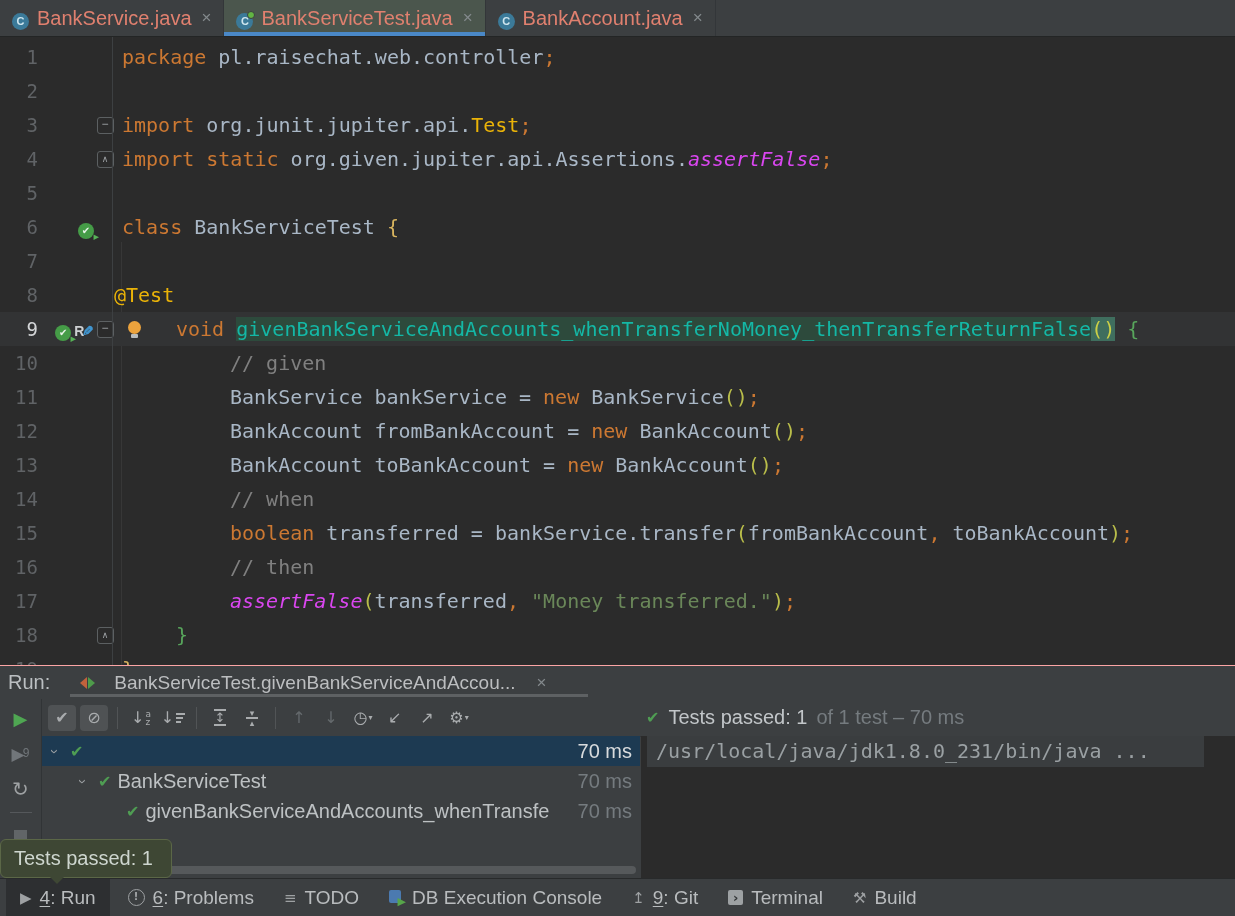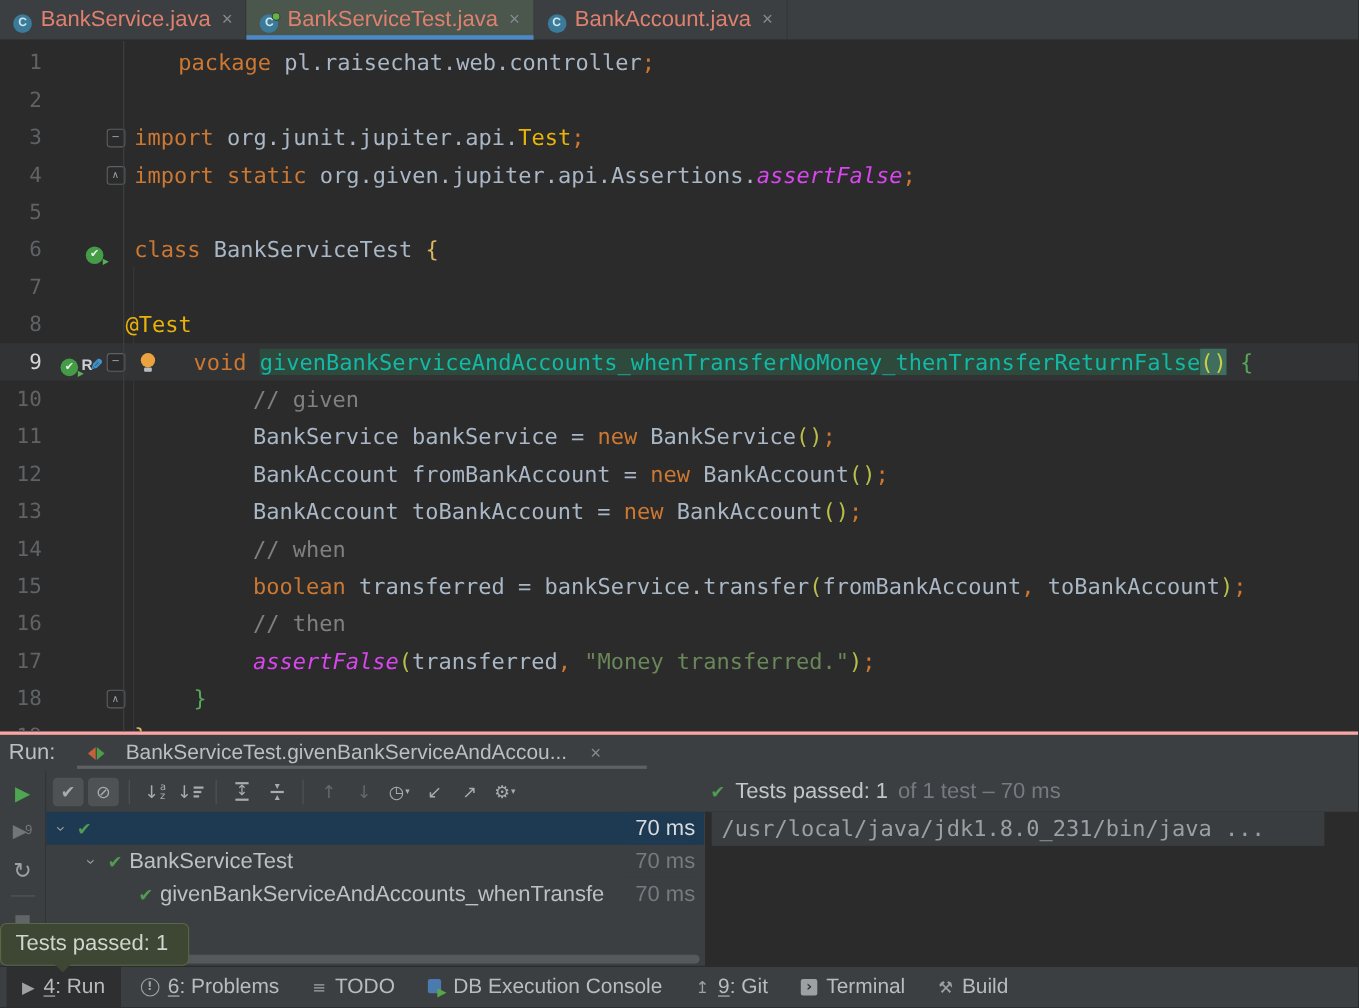--- a/index.html
+++ b/index.html
@@ -38,21 +38,21 @@
       color:#e9f3e9;font-size:10px;line-height:16px;text-align:center;font-family:"DejaVu Sans",sans-serif;}
   .tp i{position:absolute;right:-5px;bottom:-3px;font-style:normal;color:#57b257;font-size:11px;line-height:11px;}
   .rp{color:#cdd0d2;font-weight:bold;font-size:14px;font-family:"Liberation Sans",sans-serif;}
   .rp i{font-style:normal;color:#4096d1;font-size:14px;display:inline-block;transform:scaleX(-1);margin-left:-2px;}
   
   .t-kw{color:#cc7832;} .t-txt{color:#a9b7c6;} .t-sc{color:#cc7832;} .t-cm{color:#808080;}
   .t-str{color:#6a8759;} .t-ann{color:#eab308;} .t-annit{color:#d946ef;font-style:italic;}
   .t-par{color:#b9bd4a;} .t-br1{color:#d9b55f;} .t-br2{color:#58a65c;}
   .t-mhl{color:#14b8a6;background:#2d4a3c;} .t-phl{color:#cbcf47;background:#3f6e5e;}
   
-  #run-panel{position:absolute;left:0;top:665px;width:1235px;height:213px;background:#3c3f41;border-top:3px solid #fca5a5;}
+  #run-panel{position:absolute;left:0;top:665px;width:1235px;height:213px;background:#3c3f41;border-top:1px solid #fca5a5;}
   #run-header{position:absolute;left:0;top:0;right:0;height:33px;display:flex;align-items:center;}
   #run-title{color:#bbbfc2;font-size:20px;margin-left:8px;}
   #run-tab{display:flex;align-items:center;gap:19px;margin-left:30px;color:#bcbec0;font-size:19px;}
   #run-tab-underline{position:absolute;left:70px;top:28px;width:518px;height:3px;background:#5e6163;}
   .rc{display:inline-flex;align-items:center;gap:1px;}
   .rc .tl{width:0;height:0;border-right:7px solid #c2623c;border-top:6px solid transparent;border-bottom:6px solid transparent;}
   .rc .tr{width:0;height:0;border-left:7px solid #4e9b4a;border-top:6px solid transparent;border-bottom:6px solid transparent;}
   #run-strip{position:absolute;left:0;top:33px;bottom:0;width:41px;border-right:1px solid #313436;
              display:flex;flex-direction:column;align-items:center;padding-top:8px;gap:11px;}
   .strip-btn{width:26px;height:24px;display:flex;align-items:center;justify-content:center;font-size:17px;color:#9ea1a3;}
@@ -133,21 +133,21 @@
         <span><span class="ci">C</span></span>
         <span>BankAccount.java</span>
         <span class="tab-close">×</span>
       </div>
     </div>
 
   <div id="editor">
     <div id="indent-guide"></div>
     <div id="gutter-line"></div>
     <div id="editor-lines">
-        <div class="line"><span class="num">1</span><span class="gut"></span><span class="foldcol"></span><span class="code" style="padding-left: 8px; margin-left: 40px;"><span class="t-kw">package</span><span class="t-txt"> pl.raisechat.web.controller</span><span class="t-sc">;</span></span></div>
+        <div class="line"><span class="num">1</span><span class="gut"></span><span class="foldcol"></span><span class="code" style="padding-left: 8px;"><span class="t-kw">package</span><span class="t-txt"> pl.raisechat.web.controller</span><span class="t-sc">;</span></span></div>
         <div class="line"><span class="num">2</span><span class="gut"></span><span class="foldcol"></span><span class="code" style="padding-left: 8px;"></span></div>
         <div class="line"><span class="num">3</span><span class="gut"></span><span class="foldcol"><span class="fold-box">−</span></span><span class="code" style="padding-left: 8px;"><span class="t-kw">import</span><span class="t-txt"> org.junit.jupiter.api.</span><span class="t-ann">Test</span><span class="t-sc">;</span></span></div>
         <div class="line"><span class="num">4</span><span class="gut"></span><span class="foldcol"><span class="fold-box end">∧</span></span><span class="code" style="padding-left: 8px;"><span class="t-kw">import static</span><span class="t-txt"> org.given.jupiter.api.Assertions.</span><span class="t-annit">assertFalse</span><span class="t-sc">;</span></span></div>
         <div class="line"><span class="num">5</span><span class="gut"></span><span class="foldcol"></span><span class="code" style="padding-left: 8px;"></span></div>
         <div class="line"><span class="num">6</span><span class="gut"><span><span class="tp">✔<i>▸</i></span></span></span><span class="foldcol"></span><span class="code" style="padding-left: 8px;"><span class="t-kw">class</span><span class="t-txt"> BankServiceTest </span><span class="t-br1">{</span></span></div>
         <div class="line"><span class="num">7</span><span class="gut"></span><span class="foldcol"></span><span class="code" style="padding-left: 8px;"></span></div>
         <div class="line"><span class="num">8</span><span class="gut"></span><span class="foldcol"></span><span class="code" style=""><span class="t-ann">@Test</span></span></div>
         <div class="line current"><span class="num">9</span><span class="gut"><span><span class="tp">✔<i>▸</i></span></span><span><span class="rp">R<i>✎</i></span></span></span><span class="foldcol"><span class="fold-box">−</span></span><span class="code" style="padding-left: 62px;"><span class="t-kw">void</span><span class="t-txt"> </span><span class="t-mhl">givenBankServiceAndAccounts_whenTransferNoMoney_thenTransferReturnFalse</span><span class="t-phl">()</span><span class="t-txt"> </span><span class="t-br2">{</span></span><span class="bulb"></span></div>
         <div class="line"><span class="num">10</span><span class="gut"></span><span class="foldcol"></span><span class="code" style="padding-left: 116px;"><span class="t-cm">// given</span></span></div>
         <div class="line"><span class="num">11</span><span class="gut"></span><span class="foldcol"></span><span class="code" style="padding-left: 116px;"><span class="t-txt">BankService bankService = </span><span class="t-kw">new</span><span class="t-txt"> BankService</span><span class="t-par">()</span><span class="t-sc">;</span></span></div>

